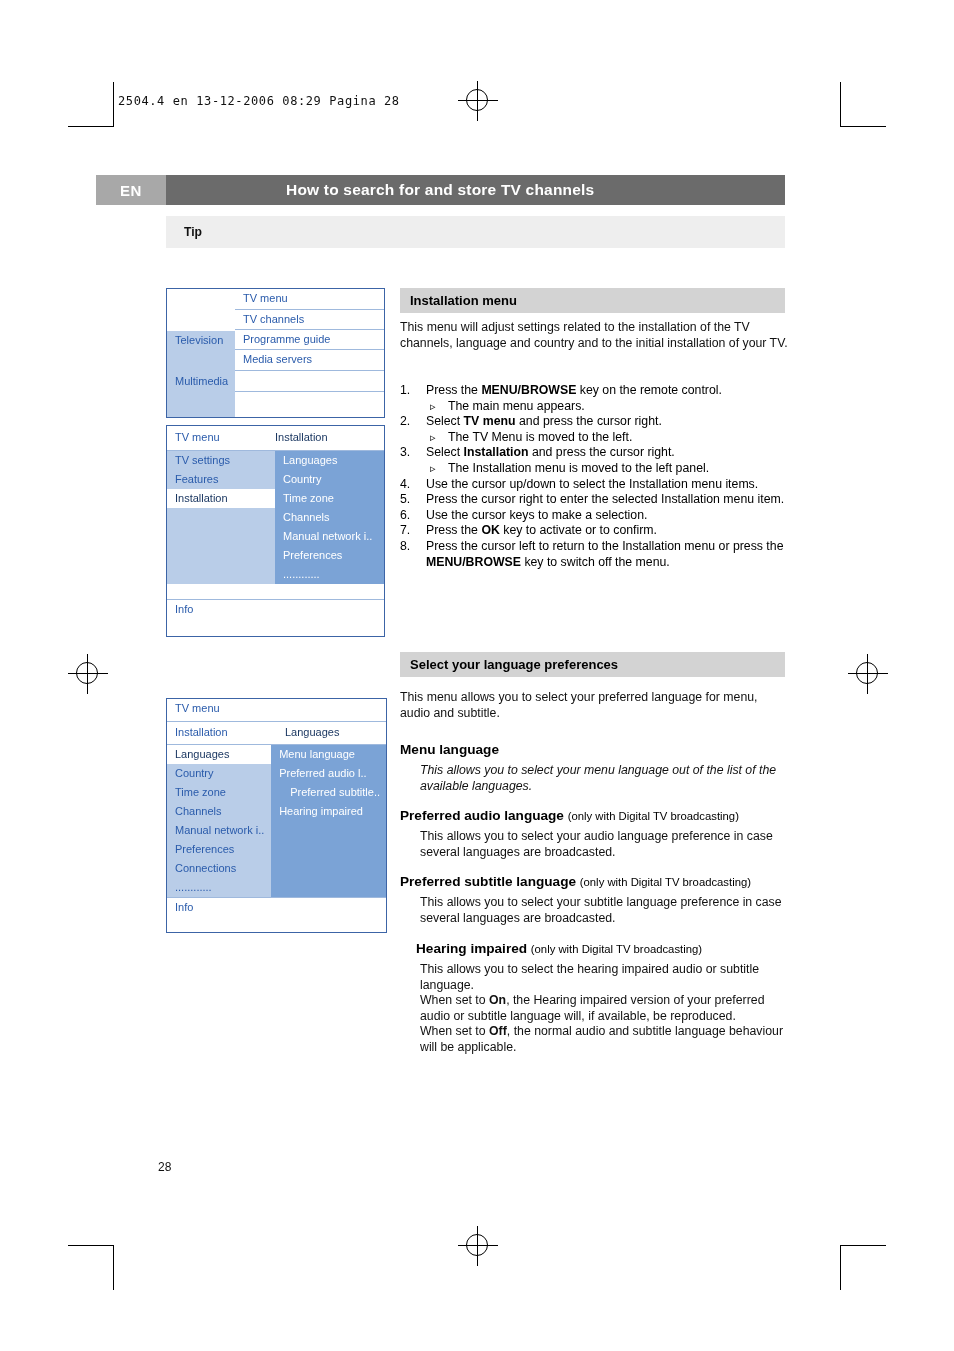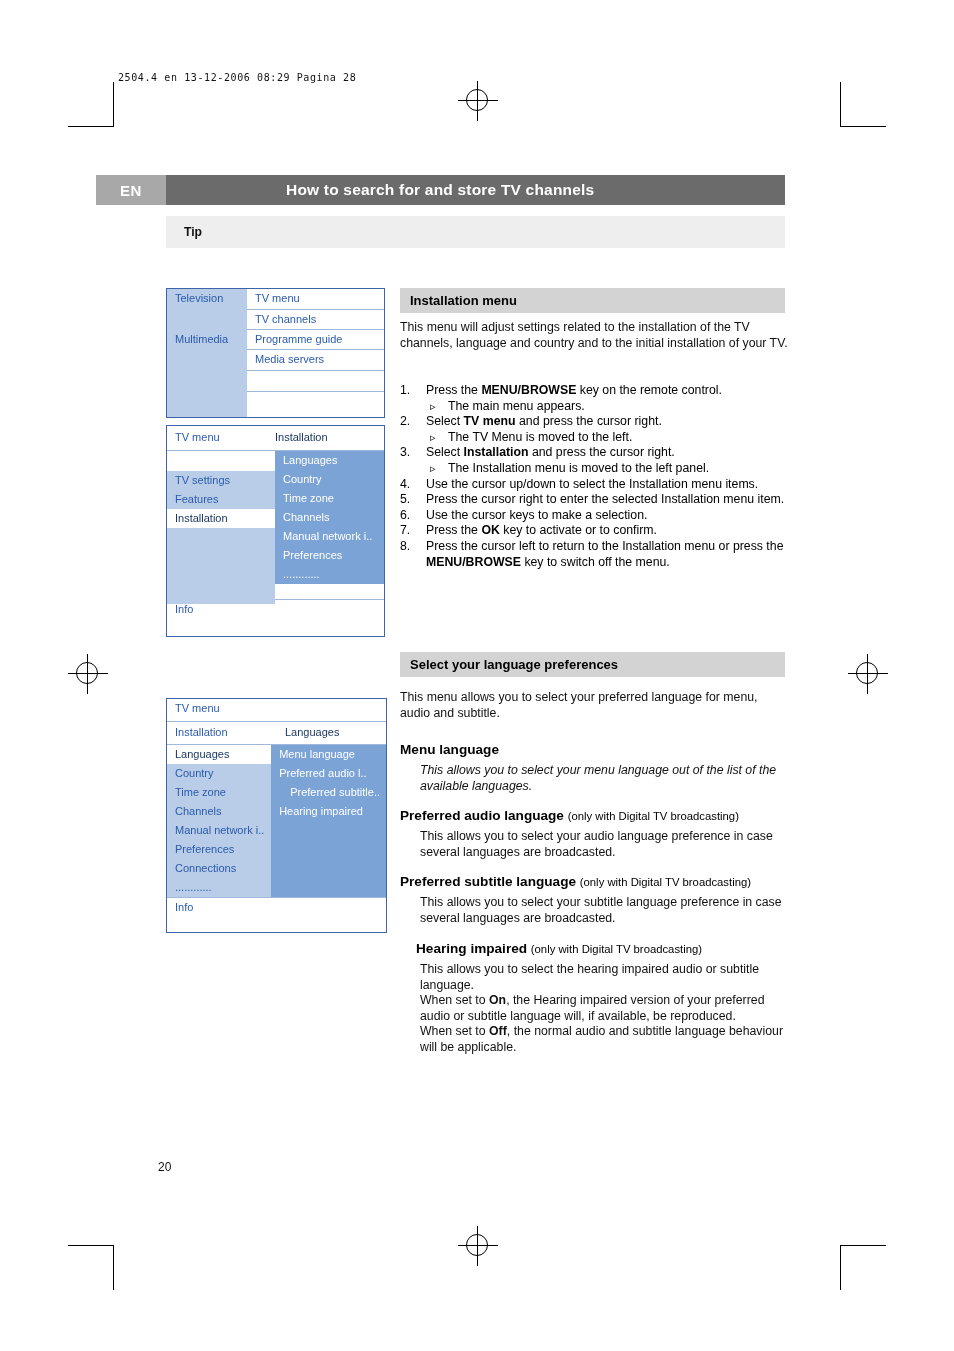--- a/index.html
+++ b/index.html
@@ -12,22 +12,22 @@
 
   
   .crop{position:absolute;background:#000;}
   .reg{position:absolute;border:1px solid #000;border-radius:50%;width:22px;height:22px;box-sizing:border-box;}
   .reg:before,.reg:after{content:"";position:absolute;background:#000;}
   .reg:before{left:-9px;top:10px;width:40px;height:1px;}
   .reg:after{top:-9px;left:10px;height:40px;width:1px;}
 
   
   .fileline{
-    position:absolute;left:118px;top:72px;width:300px;
-    font-family:"DejaVu Sans Mono", monospace;font-size:10px;letter-spacing:0.6px;color:#111;
+    position:absolute;left:118px;top:94px;width:300px;
+    font-family:"DejaVu Sans Mono", monospace;font-size:12px;letter-spacing:0.6px;color:#111;
     white-space:nowrap;
   }
 
   
   .en-badge{
     position:absolute;left:96px;top:175px;width:70px;height:30px;background:#a8a8a8;
     color:#fff;font-weight:bold;font-size:15px;display:flex;align-items:center;justify-content:center;
     letter-spacing:0.5px;
   }
   .title-bar{
@@ -114,21 +114,21 @@
   <div class="fileline">2504.4 en   13-12-2006  08:29   Pagina 28</div>
 
   <div class="en-badge">EN</div>
   <div class="title-bar">How to search for and store TV channels</div>
   <div class="tip-bar">
     <b>Tip</b>
   </div>
 
   <div class="osd" id="osd1">
     <div style="display:flex;height:100%;">
-      <div style="width:80px;background:#b9cde8;">
+      <div style="width:68px;background:#b9cde8;margin-top:42px;">
         <div class="cell c-blue" style="height:21px;">Television</div>
         <div class="cell" style="height:20px;"></div>
         <div class="cell c-blue" style="height:20px;">Multimedia</div>
         <div class="cell" style="height:21px;"></div>
         <div class="cell" style="height:21px;"></div>
       </div>
       <div style="flex:1;background:#ffffff;">
         <div class="cell c-blue ul" style="height:21px;">TV menu</div>
         <div class="cell c-blue ul" style="height:20px;">TV channels</div>
         <div class="cell c-blue ul" style="height:20px;">Programme guide</div>
@@ -137,21 +137,21 @@
       </div>
     </div>
   </div>
 
   <div class="osd" id="osd2">
     <div class="osd-title-row" style="height:24px;border-bottom:1px solid #9fb9dd;">
       <div class="cell c-blue" style="width:100px;">TV menu</div>
       <div class="cell c-dark" style="flex:1;">Installation</div>
     </div>
     <div style="display:flex;height:148px;">
-      <div style="width:108px;margin-top:20px;">
+      <div style="width:108px;">
         <div class="cell c-blue bg-lblue" style="height:19px;">TV settings</div>
         <div class="cell c-blue bg-lblue" style="height:19px;">Features</div>
         <div class="cell c-dark bg-white" style="height:19px;">Installation</div>
         <div class="cell bg-lblue" style="height:19px;"></div>
         <div class="cell bg-lblue" style="height:19px;"></div>
         <div class="cell bg-lblue" style="height:19px;"></div>
         <div class="cell bg-lblue" style="height:19px;"></div>
         <div class="cell bg-white" style="height:15px;"></div>
       </div>
       <div style="flex:1;">
@@ -242,14 +242,14 @@
   <div class="sub-head" style="left:400px;top:941px;padding-left:16px;">
     <span>Hearing impaired</span>
     <span class="small">(only with Digital TV broadcasting)</span>
   </div>
   <div class="sub-body" style="left:420px;top:962px;">
     <div>This allows you to select the hearing impaired audio or subtitle language.</div>
     <div><span id="hl2a">When set to <b>On</b>, the Hearing impaired version of your preferred audio or subtitle language will, if available, be reproduced.</span></div>
     <div><span id="hl3a">When set to <b>Off</b>, the normal audio and subtitle language behaviour will be applicable.</span></div>
   </div>
 
-  <div class="pagenum">20</div>
+  <div class="pagenum">28</div>
 </div>
 
 </body></html>

